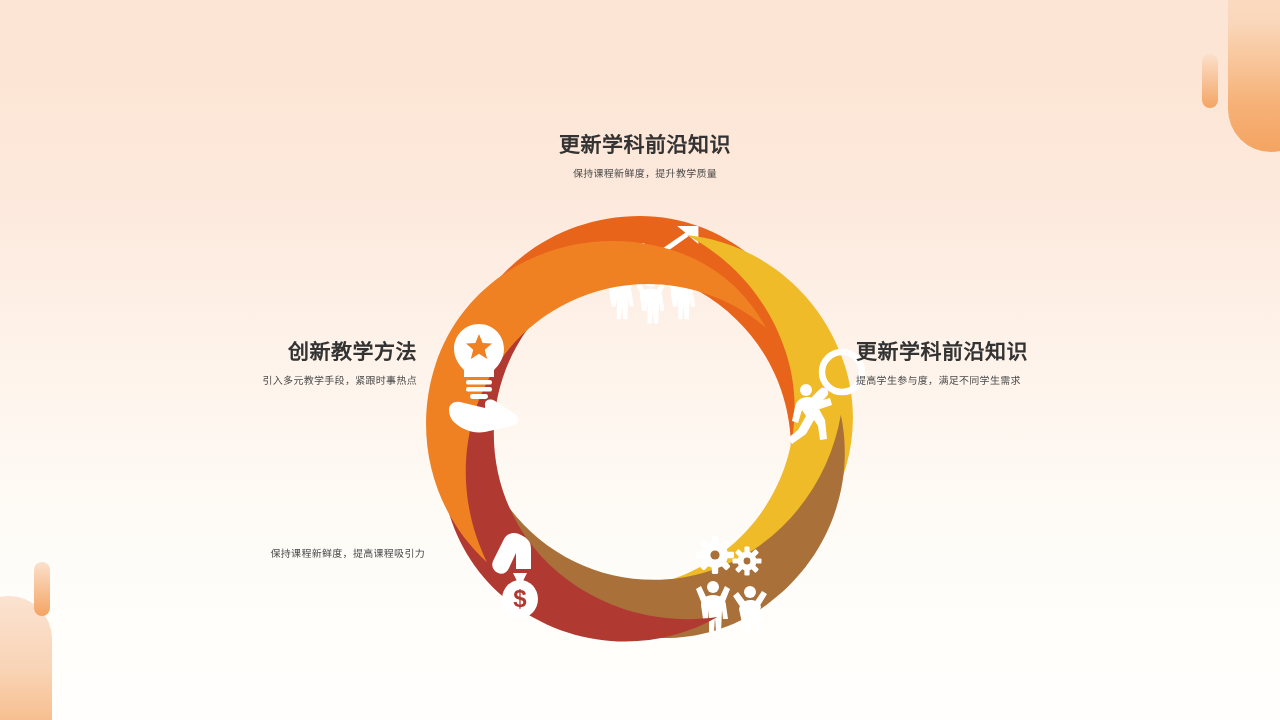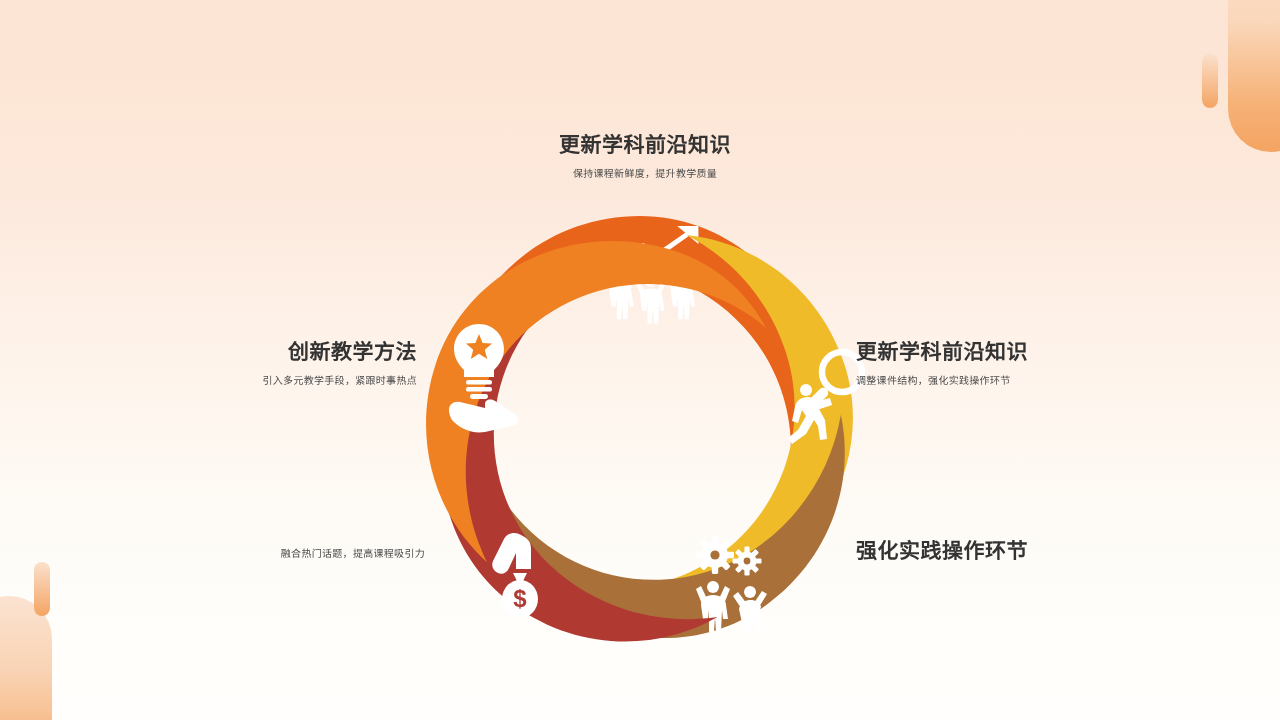--- a/index.html
+++ b/index.html
@@ -302,24 +302,23 @@
     <div class="label-desc">保持课程新鲜度，提升教学质量</div>
   </div>
 
   <div class="label-block align-right" id="label-left">
     <div class="label-title">创新教学方法</div>
     <div class="label-desc">引入多元教学手段，紧跟时事热点</div>
   </div>
 
   <div class="label-block align-left" id="label-right">
     <div class="label-title">更新学科前沿知识</div>
-    <div class="label-desc">调整课件结构，强化实践操作环节</div>
+    <div class="label-desc">提高学生参与度，满足不同学生需求</div>
   </div>
 
   <div class="label-block align-right" id="label-botleft">
-    <div class="label-desc">融合热门话题，提高课程吸引力</div>
+    <div class="label-desc">保持课程新鲜度，提高课程吸引力</div>
   </div>
 
   <div class="label-block align-left" id="label-botright">
-    <div class="label-title">强化实践操作环节</div>
   </div>
 
 </div>
 
 </body></html>

